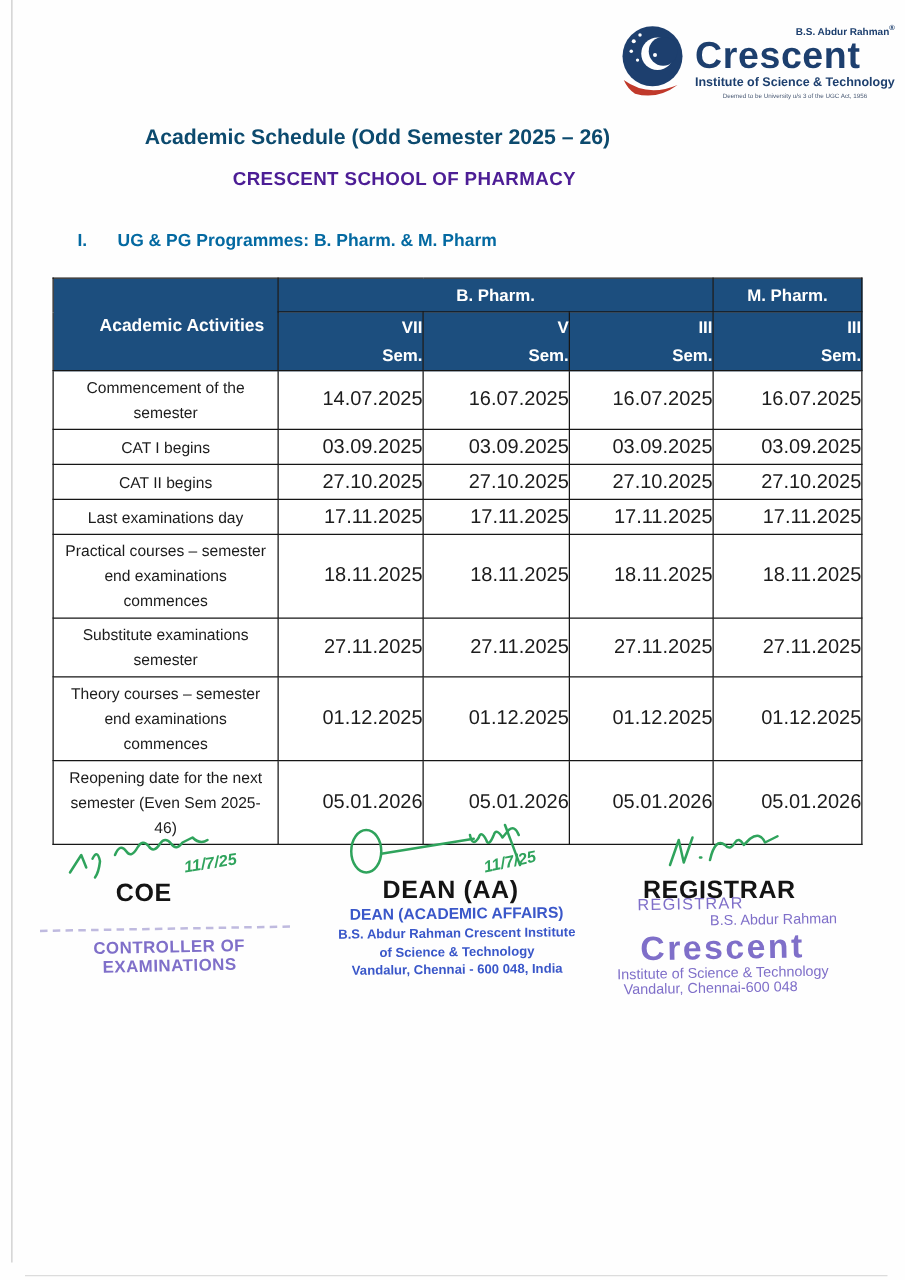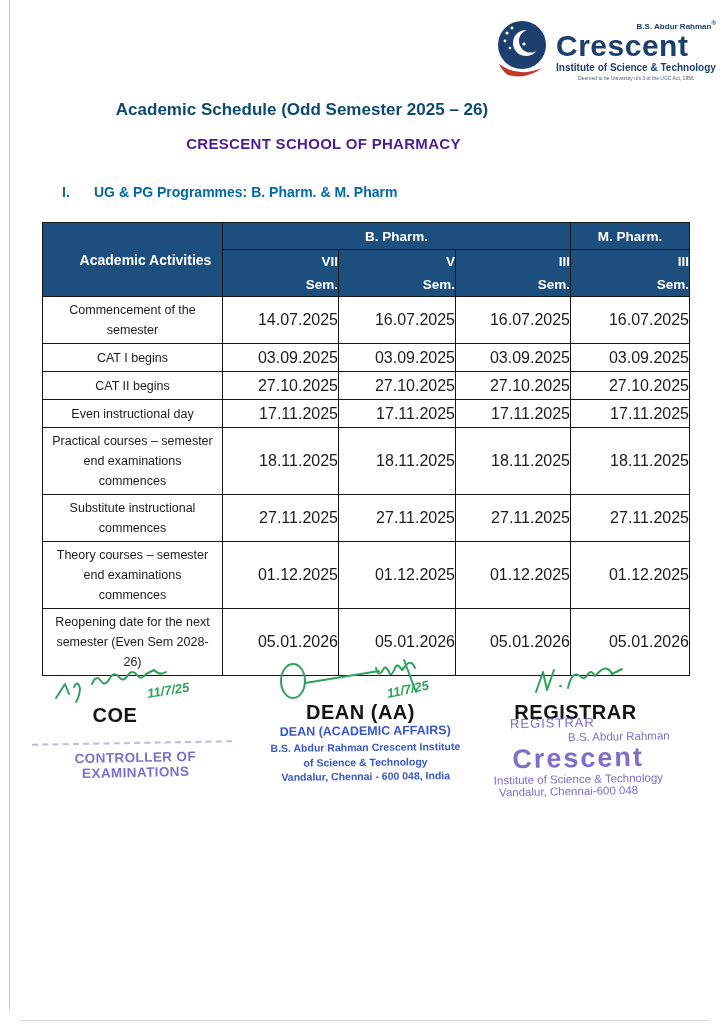--- a/index.html
+++ b/index.html
@@ -150,49 +150,49 @@
           <td class="date">03.09.2025</td>
         </tr>
         <tr class="r-short">
           <td class="activity">CAT II begins</td>
           <td class="date">27.10.2025</td>
           <td class="date">27.10.2025</td>
           <td class="date">27.10.2025</td>
           <td class="date">27.10.2025</td>
         </tr>
         <tr class="r-short">
-          <td class="activity">Even instructional day</td>
+          <td class="activity">Last examinations day</td>
           <td class="date">17.11.2025</td>
           <td class="date">17.11.2025</td>
           <td class="date">17.11.2025</td>
           <td class="date">17.11.2025</td>
         </tr>
         <tr class="r-tall">
           <td class="activity">Practical courses – semester end examinations commences</td>
           <td class="date">18.11.2025</td>
           <td class="date">18.11.2025</td>
           <td class="date">18.11.2025</td>
           <td class="date">18.11.2025</td>
         </tr>
         <tr class="r-tall">
-          <td class="activity">Substitute instructional commences</td>
+          <td class="activity">Substitute examinations semester</td>
           <td class="date">27.11.2025</td>
           <td class="date">27.11.2025</td>
           <td class="date">27.11.2025</td>
           <td class="date">27.11.2025</td>
         </tr>
         <tr class="r-tall">
           <td class="activity">Theory courses – semester end examinations commences</td>
           <td class="date">01.12.2025</td>
           <td class="date">01.12.2025</td>
           <td class="date">01.12.2025</td>
           <td class="date">01.12.2025</td>
         </tr>
         <tr class="r-tall">
-          <td class="activity">Reopening date for the next semester (Even Sem 2028-26)</td>
+          <td class="activity">Reopening date for the next semester (Even Sem 2025-46)</td>
           <td class="date">05.01.2026</td>
           <td class="date">05.01.2026</td>
           <td class="date">05.01.2026</td>
           <td class="date">05.01.2026</td>
         </tr>
       </tbody>
     </table>
   </div>
 
   <svg class="sig-svg sig-coe-svg" width="180" height="50" viewBox="0 0 180 50">

